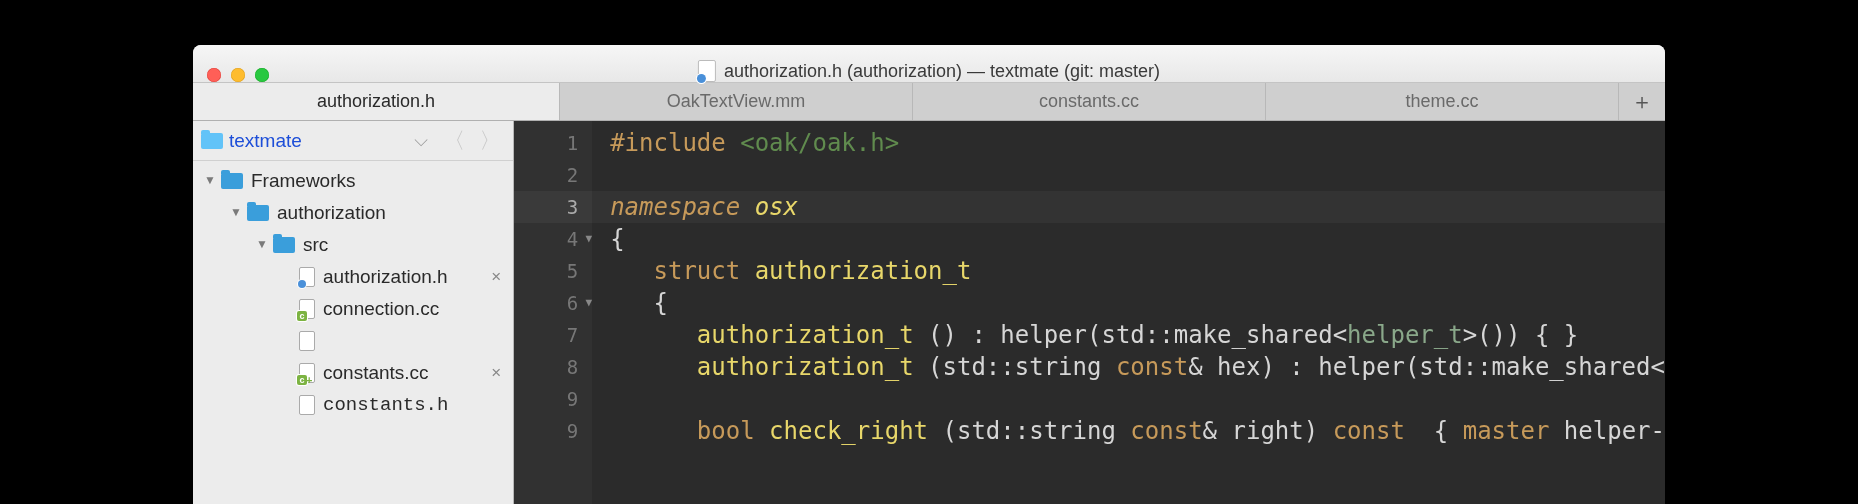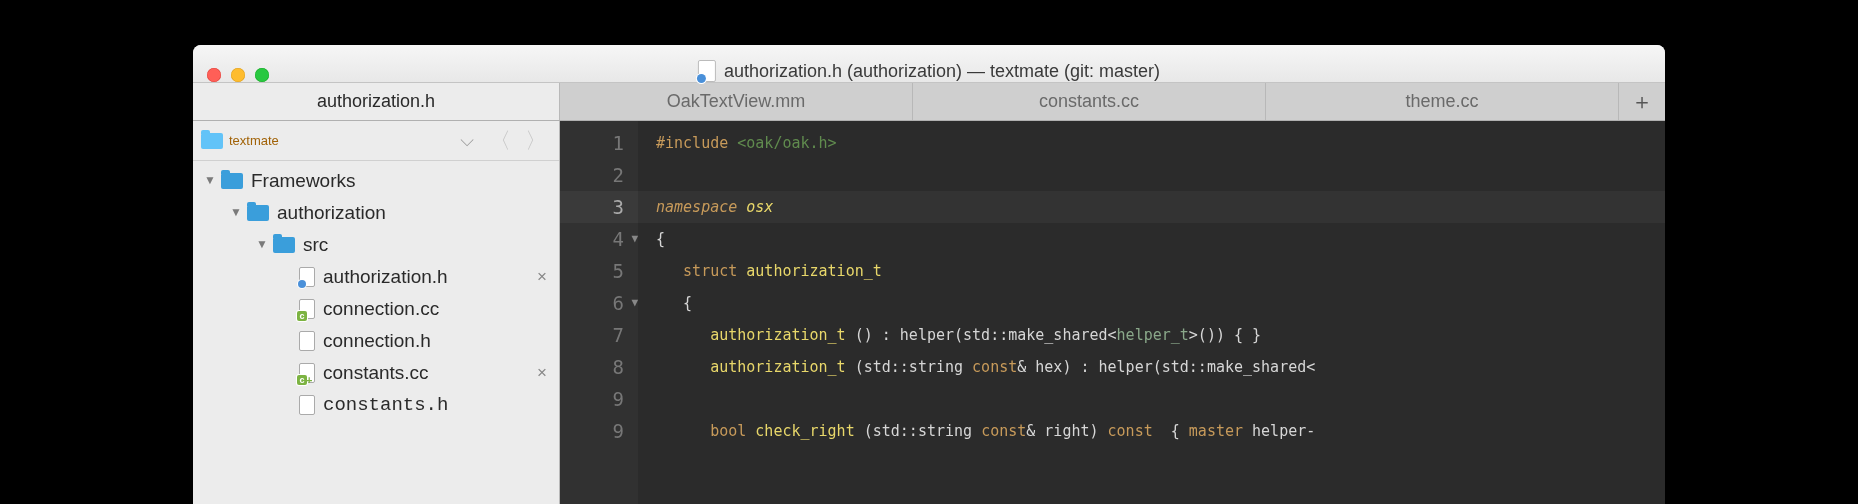--- a/index.html
+++ b/index.html
@@ -71,21 +71,21 @@
 .folder-glyph {
   width: 22px; height: 16px; background: #62c3f8; border-radius: 2px;
   position: relative; display: inline-block;
 }
 .folder-glyph::before {
   content: ""; position: absolute; top: -3px; left: 0; width: 9px; height: 4px;
   background: #62c3f8; border-radius: 2px 2px 0 0;
 }
 .folder-glyph.dark { background: #3a9edb; }
 .folder-glyph.dark::before { background: #3a9edb; }
-.sidebar-title { flex: 1; font-size: 13px; color: #a16207; }
+.sidebar-title { flex: 1; font-size: 19px; color: #1d4ed8; }
 .chev { width: 24px; text-align: center; color: #999; font-size: 18px; }
 .navbtn { width: 30px; text-align: center; font-size: 22px; color: #c8c8c8; }
 .tree { flex: 1; padding-top: 4px; font-size: 19px; color: #2a2a2a; }
 .tree-row {
   display: flex; align-items: center; height: 32px; padding-right: 12px;
 }
 .disclosure {
   width: 14px; display: inline-flex; justify-content: center; color: #7a7a7a;
   font-size: 12px; transform: translateY(-1px);
 }
@@ -115,21 +115,21 @@
 .gutter {
   width: 78px; background: #313131; color: #777; text-align: right;
   font-size: 19px; padding-top: 6px;
 }
 .gline { height: 32px; padding-right: 14px; line-height: 32px; position: relative; }
 .gline.current { background: #3a3a3a; color: #aaa; }
 .gfold {
   position: absolute; right: 0; top: 50%; transform: translateY(-50%);
   font-size: 11px; color: #888;
 }
-.code { flex: 1; padding: 6px 0 0 18px; font-size: 15px; color: #d6d6d6; }
+.code { flex: 1; padding: 6px 0 0 18px; font-size: 24px; color: #d6d6d6; }
 .cline { height: 32px; line-height: 32px; white-space: pre; }
 .cline.current { background: rgba(255,255,255,0.04); margin-left: -18px; padding-left: 18px; font-style: italic; }
 .k-pp { color: #c79a5a; }
 .k-inc { color: #608b4e; }
 .k-kw { color: #c79a5a; }
 .k-ns { color: #e8d76a; }
 .k-fn { color: #e8d76a; }
 .k-type { color: #8aa88a; }
 </style>
 </head>
@@ -200,21 +200,20 @@
             <span class="close-x">×</span>
           </div>
           <div class="tree-row" style="padding-left: 88px; justify-content: flex-end;">
             <span style="width: 18px; display: inline-block;"></span>
             <span class="file-glyph cc"></span>
             <span class="tree-label">connection.cc</span>
           </div>
           <div class="tree-row" style="padding-left: 88px;">
             <span style="width: 18px; display: inline-block;"></span>
             <span class="file-glyph"></span>
-            <span class="tree-label">connection.h</span>
           </div>
           <div class="tree-row" style="padding-left: 88px;">
             <span style="width: 18px; display: inline-block;"></span>
             <span class="file-glyph cc ccplus"></span>
             <span class="tree-label">constants.cc</span>
             <span class="close-x">×</span>
           </div>
           <div class="tree-row" style="padding-left: 88px; font-family: Liberation Mono, monospace;">
             <span style="width: 18px; display: inline-block;"></span>
             <span class="file-glyph"></span>

